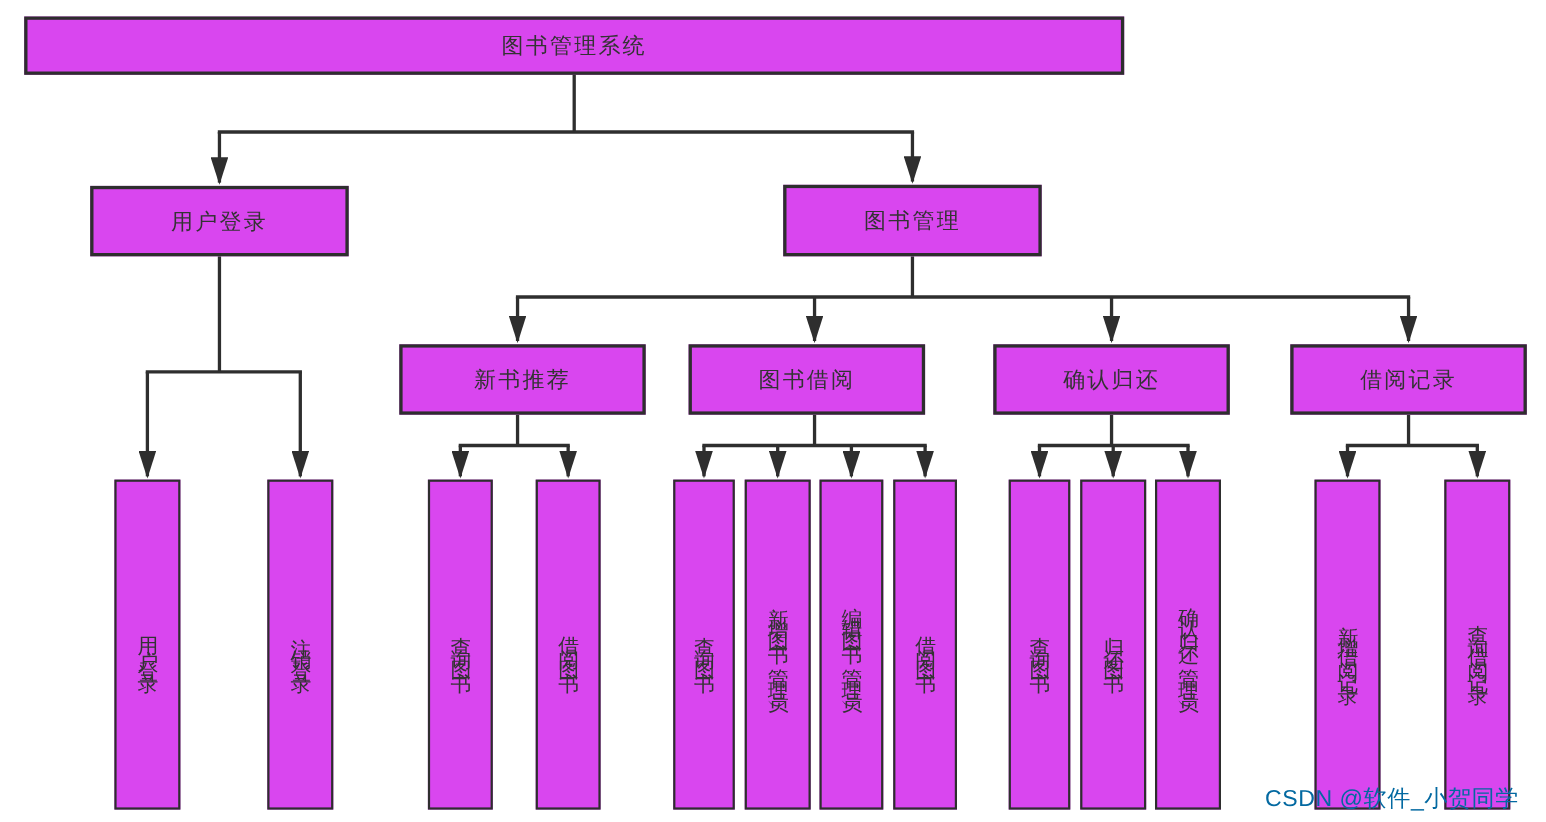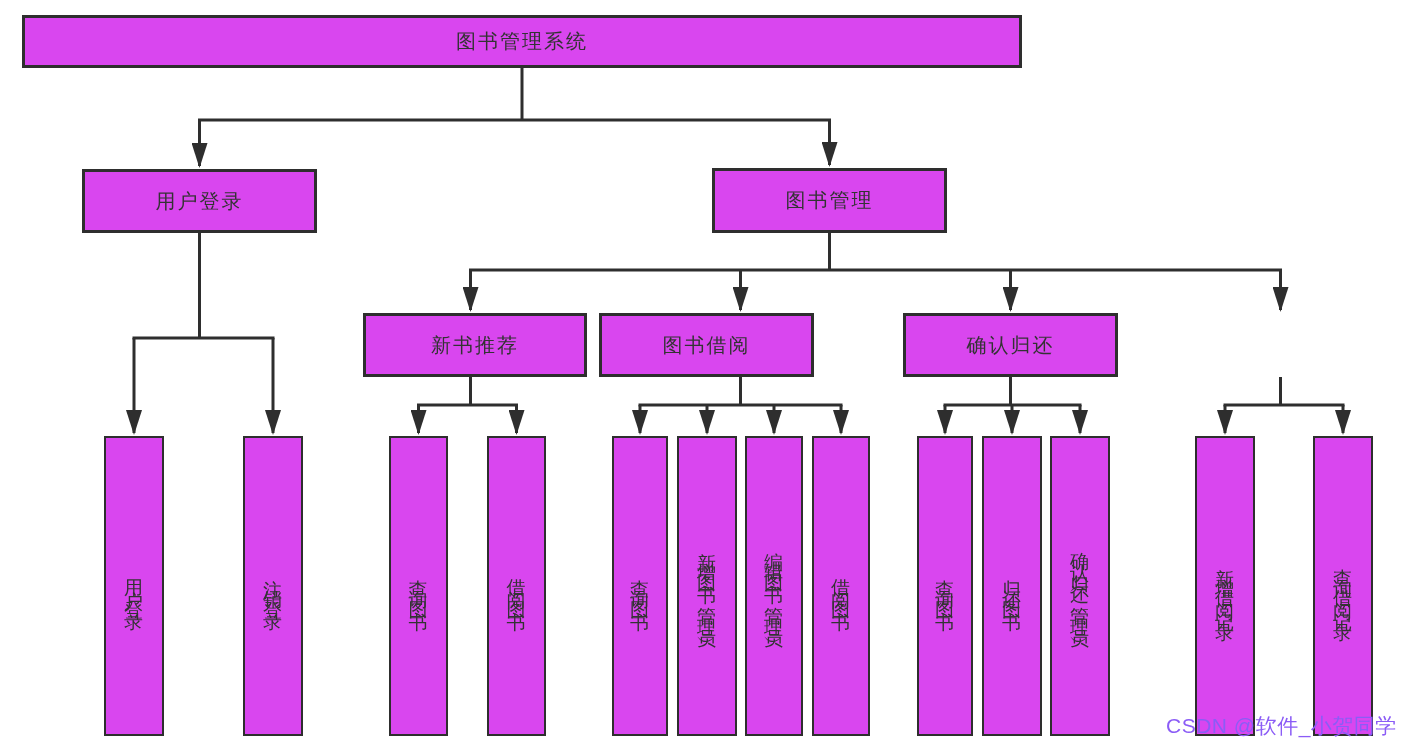--- a/index.html
+++ b/index.html
@@ -13,22 +13,22 @@
     font-size:20px;letter-spacing:2px;white-space:nowrap;
   }
   .leaf{border-width:2.5px;}
   .leaf .vtext{
     writing-mode:vertical-rl;
     font-size:19px;line-height:1;letter-spacing:11px;
     color:#333;
   }
   .watermark{
     position:absolute;left:1150px;top:712px;
-    font-size:21px;color:#8b5cf6;letter-spacing:0.5px;
-    z-index:5;white-space:nowrap;margin-left:16px;
+    font-size:21px;color:#0369a1;letter-spacing:0.5px;
+    z-index:5;white-space:nowrap;
   }
 </style>
 </head>
 <body>
 
 <div class="stage">
 
   <svg class="wires" width="1405" height="747" viewBox="0 0 1405 747">
     <defs>
       <marker id="ah" viewBox="0 0 25 16" refX="23" refY="8" markerWidth="25" markerHeight="16" markerUnits="userSpaceOnUse" orient="auto">
@@ -86,25 +86,28 @@
   <div class="node" style="left:82px;top:169px;width:235px;height:64px;">
     <span>用户登录</span>
   </div>
   <div class="node" style="left:712px;top:168px;width:235px;height:65px;">
     <span>图书管理</span>
   </div>
 
   <div class="node" style="left:363px;top:313px;width:224px;height:64px;">
     <span>新书推荐</span>
   </div>
-  <div class="node" style="left:599px;top:313px;width:215px;height:64px;">
+  <div class="node" style="left:626px;top:313px;width:215px;height:64px;">
     <span>图书借阅</span>
   </div>
   <div class="node" style="left:903px;top:313px;width:215px;height:64px;">
     <span>确认归还</span>
+  </div>
+  <div class="node" style="left:1173px;top:313px;width:215px;height:64px;">
+    <span>借阅记录</span>
   </div>
 
   <div class="node leaf" style="left:104px;top:436px;width:60px;height:300px;">
     <span class="vtext">用户登录</span>
   </div>
   <div class="node leaf" style="left:243px;top:436px;width:60px;height:300px;">
     <span class="vtext">注销登录</span>
   </div>
 
   <div class="node leaf" style="left:389px;top:436px;width:59px;height:300px;">

